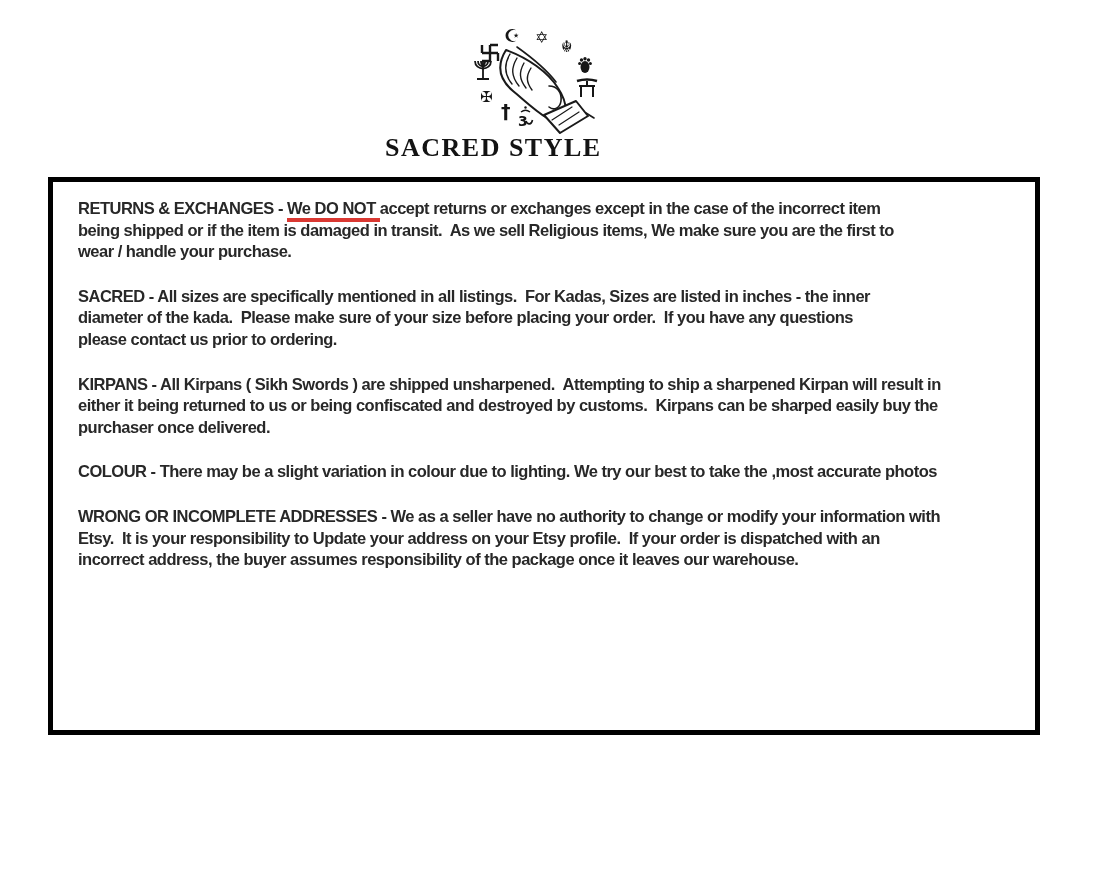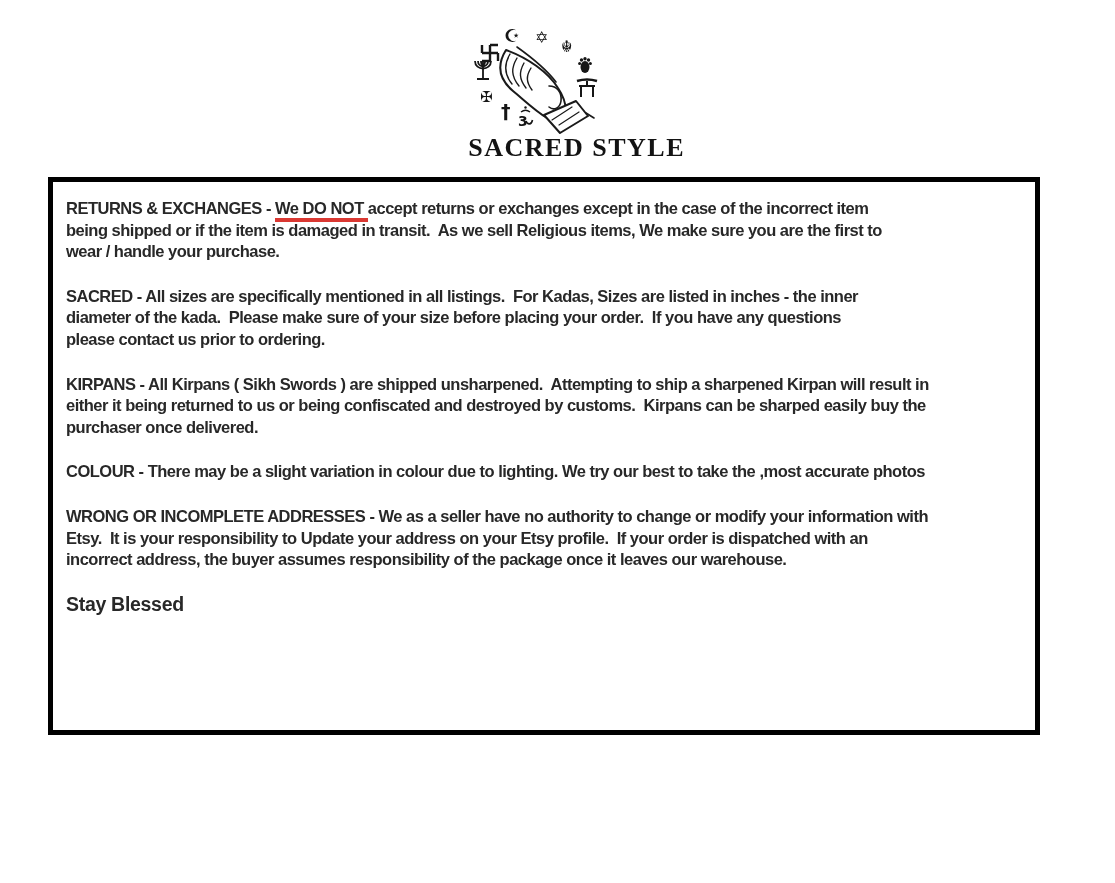--- a/index.html
+++ b/index.html
@@ -5,33 +5,33 @@
   html,body{margin:0;padding:0;}
   body{
     width:1115px;height:883px;background:#ffffff;position:relative;
     overflow:hidden;font-family:"Liberation Sans",sans-serif;
   }
   
   .logo-emblem{position:absolute;left:420px;top:16px;width:200px;height:122px;}
   .logo-emblem svg{display:block;}
   .sym{font-family:"DejaVu Sans",sans-serif;fill:#161616;}
   .brand{
-    position:absolute;left:385px;top:133px;width:300px;text-align:right;
+    position:absolute;left:385px;top:133px;width:300px;text-align:left;
     font-family:"Liberation Serif","DejaVu Serif",serif;font-weight:bold;
     font-size:26px;letter-spacing:1.5px;color:#131313;white-space:nowrap;
   }
   
   .policy-box{
     position:absolute;left:48px;top:177px;width:992px;height:558px;
     box-sizing:border-box;border:5px solid #000000;
     padding:16px 12px 0 13px;overflow:hidden;
     color:#282828;font-weight:bold;font-size:16.5px;line-height:21.6px;
     letter-spacing:-0.5px;
   }
-  .policy-box p{margin:0 0 23px 0;white-space:pre;}
+  .policy-box p{margin:0 0 23px 12px;white-space:pre;}
   .u-red{border-bottom:4px solid #da3832;padding-bottom:1px;}
   .signoff{font-size:19.5px;letter-spacing:-0.3px;}
 </style>
 </head>
 <body>
 
 <div class="logo-emblem">
   <svg width="200" height="122" viewBox="0 0 200 122">
 
     <g stroke="none">
@@ -107,14 +107,13 @@
 either it being returned to us or being confiscated and destroyed by customs.  Kirpans can be sharped easily buy the
 purchaser once delivered.</span></p>
 
   <p><span>COLOUR - </span><span>There may be a slight variation in colour due to lighting. We try our best to take the ,most accurate photos</span></p>
 
   <p><span>WRONG OR INCOMPLETE ADDRESSES - </span><span>We as a seller have no authority to change or modify your information with
 Etsy.  It is your responsibility to Update your address on your Etsy profile.  If your order is dispatched with an
 incorrect address, the buyer assumes responsibility of the package once it leaves our warehouse.</span></p>
 
 
-  <p class="signoff"><span>Stay Blessed</span></p>
 </div>
 
 </body></html>

